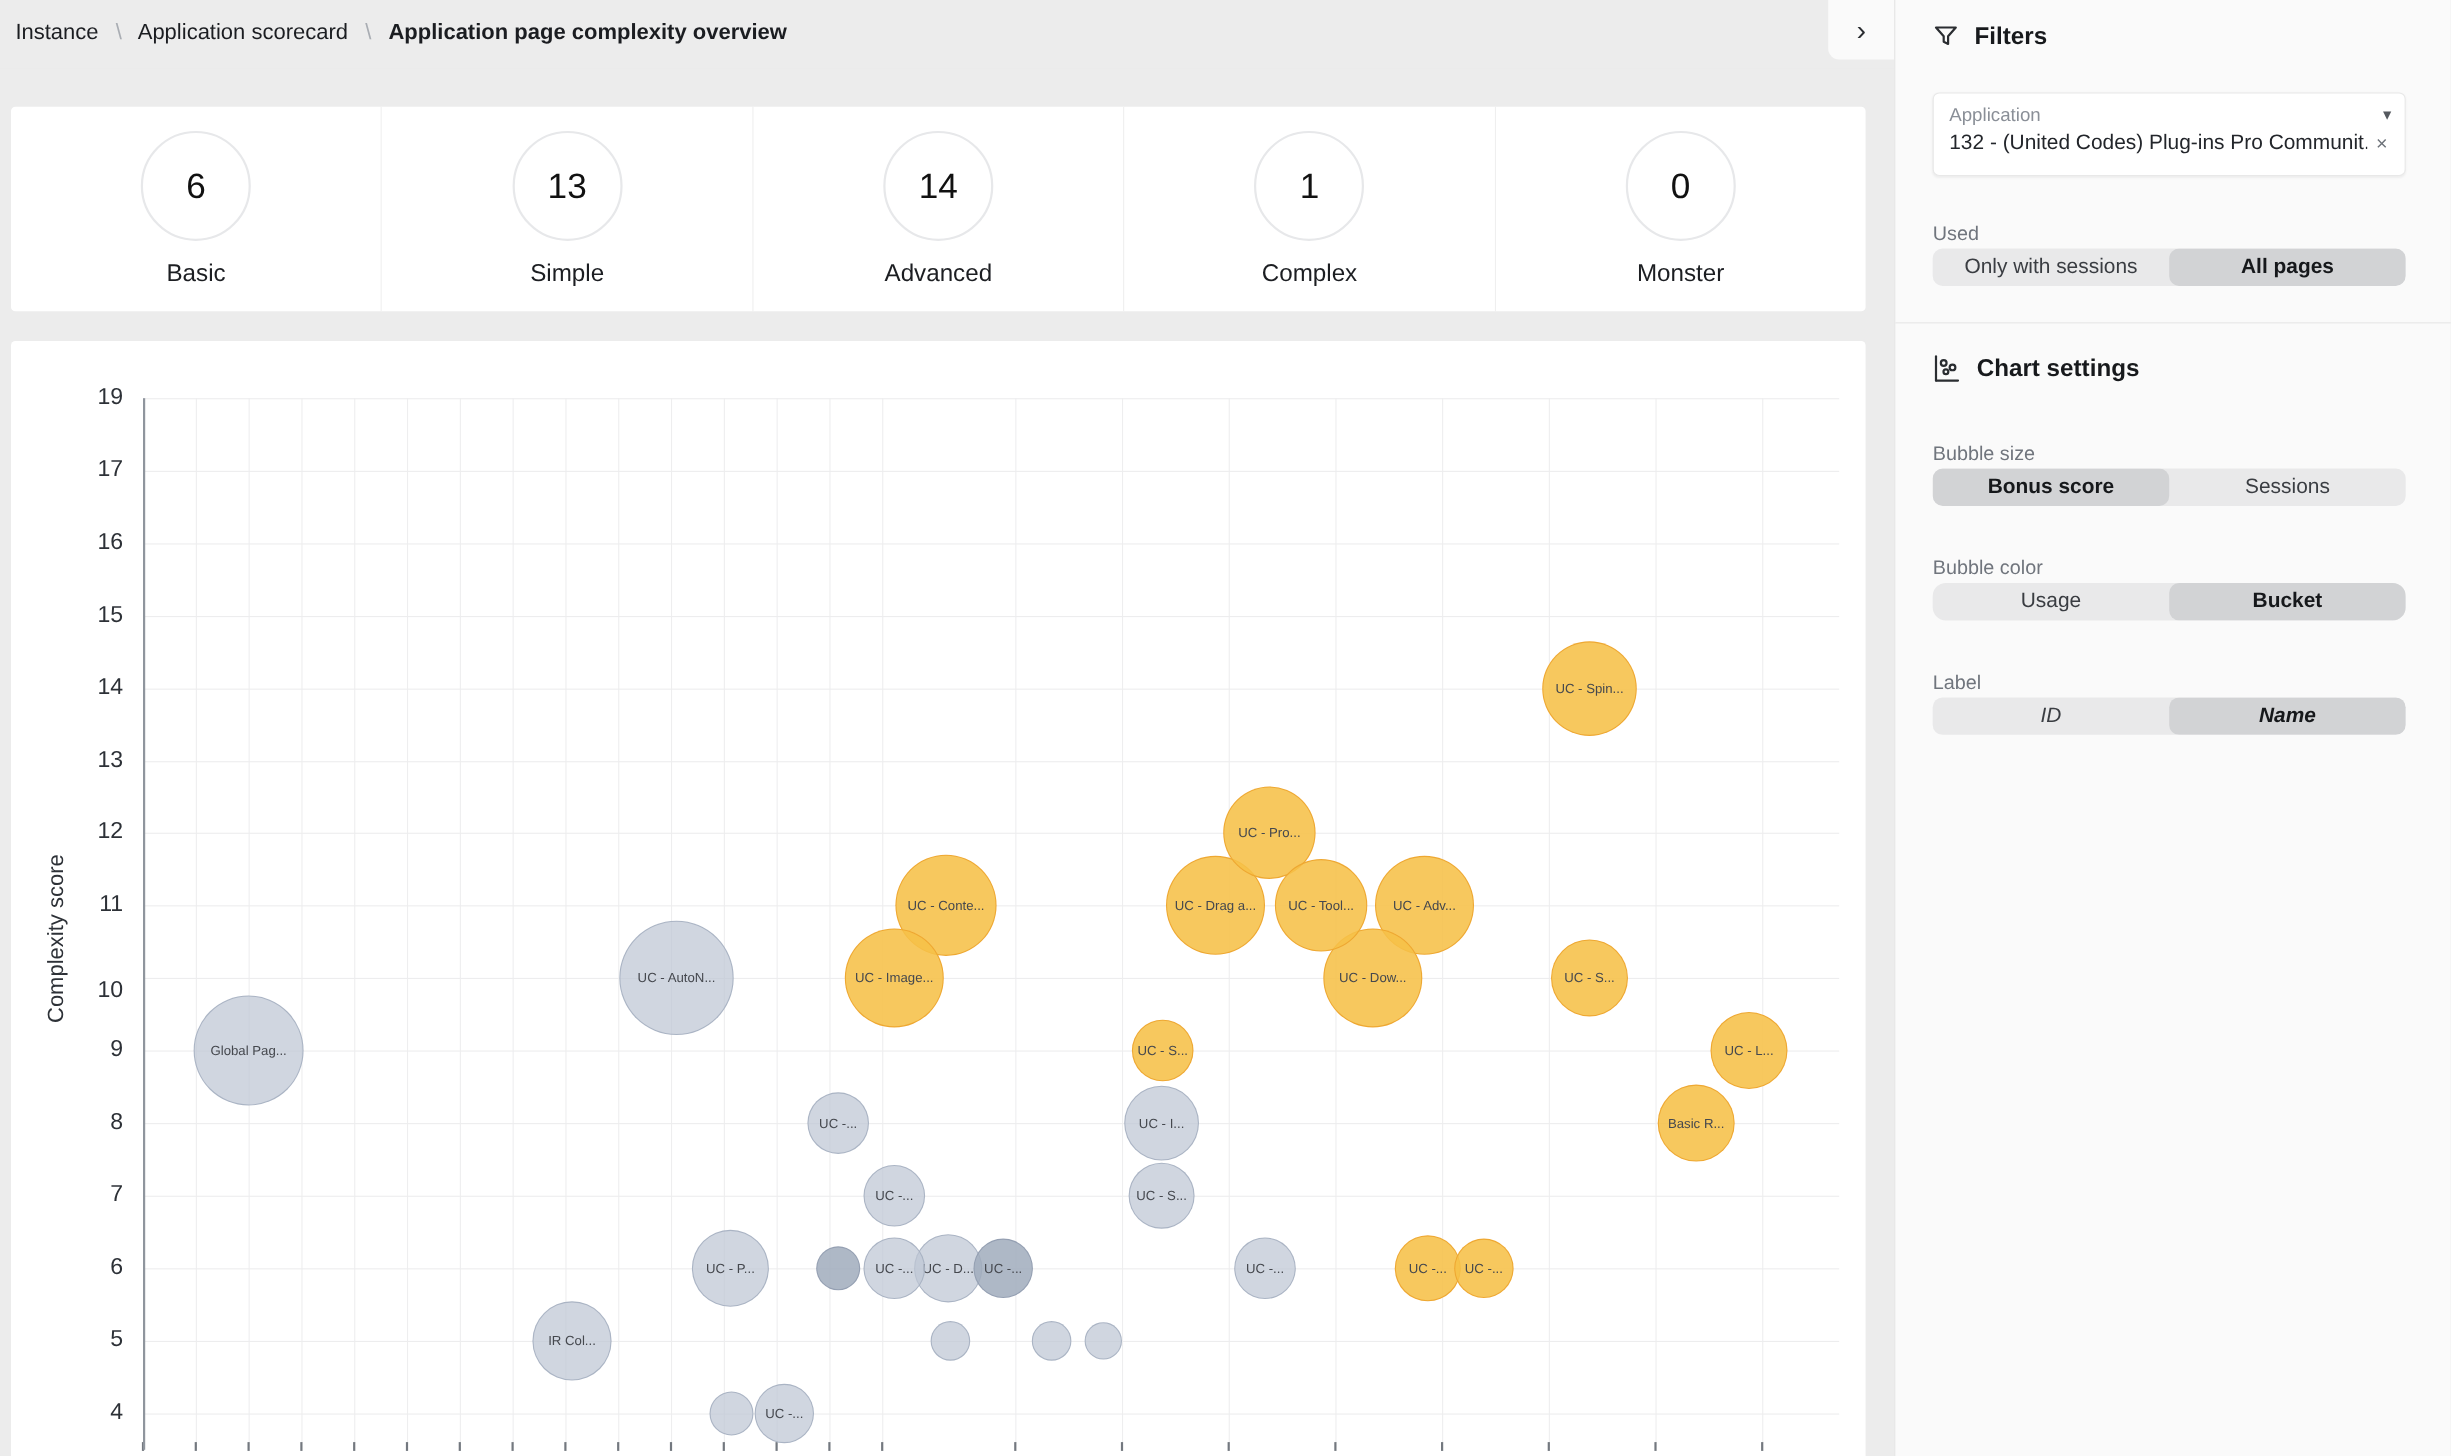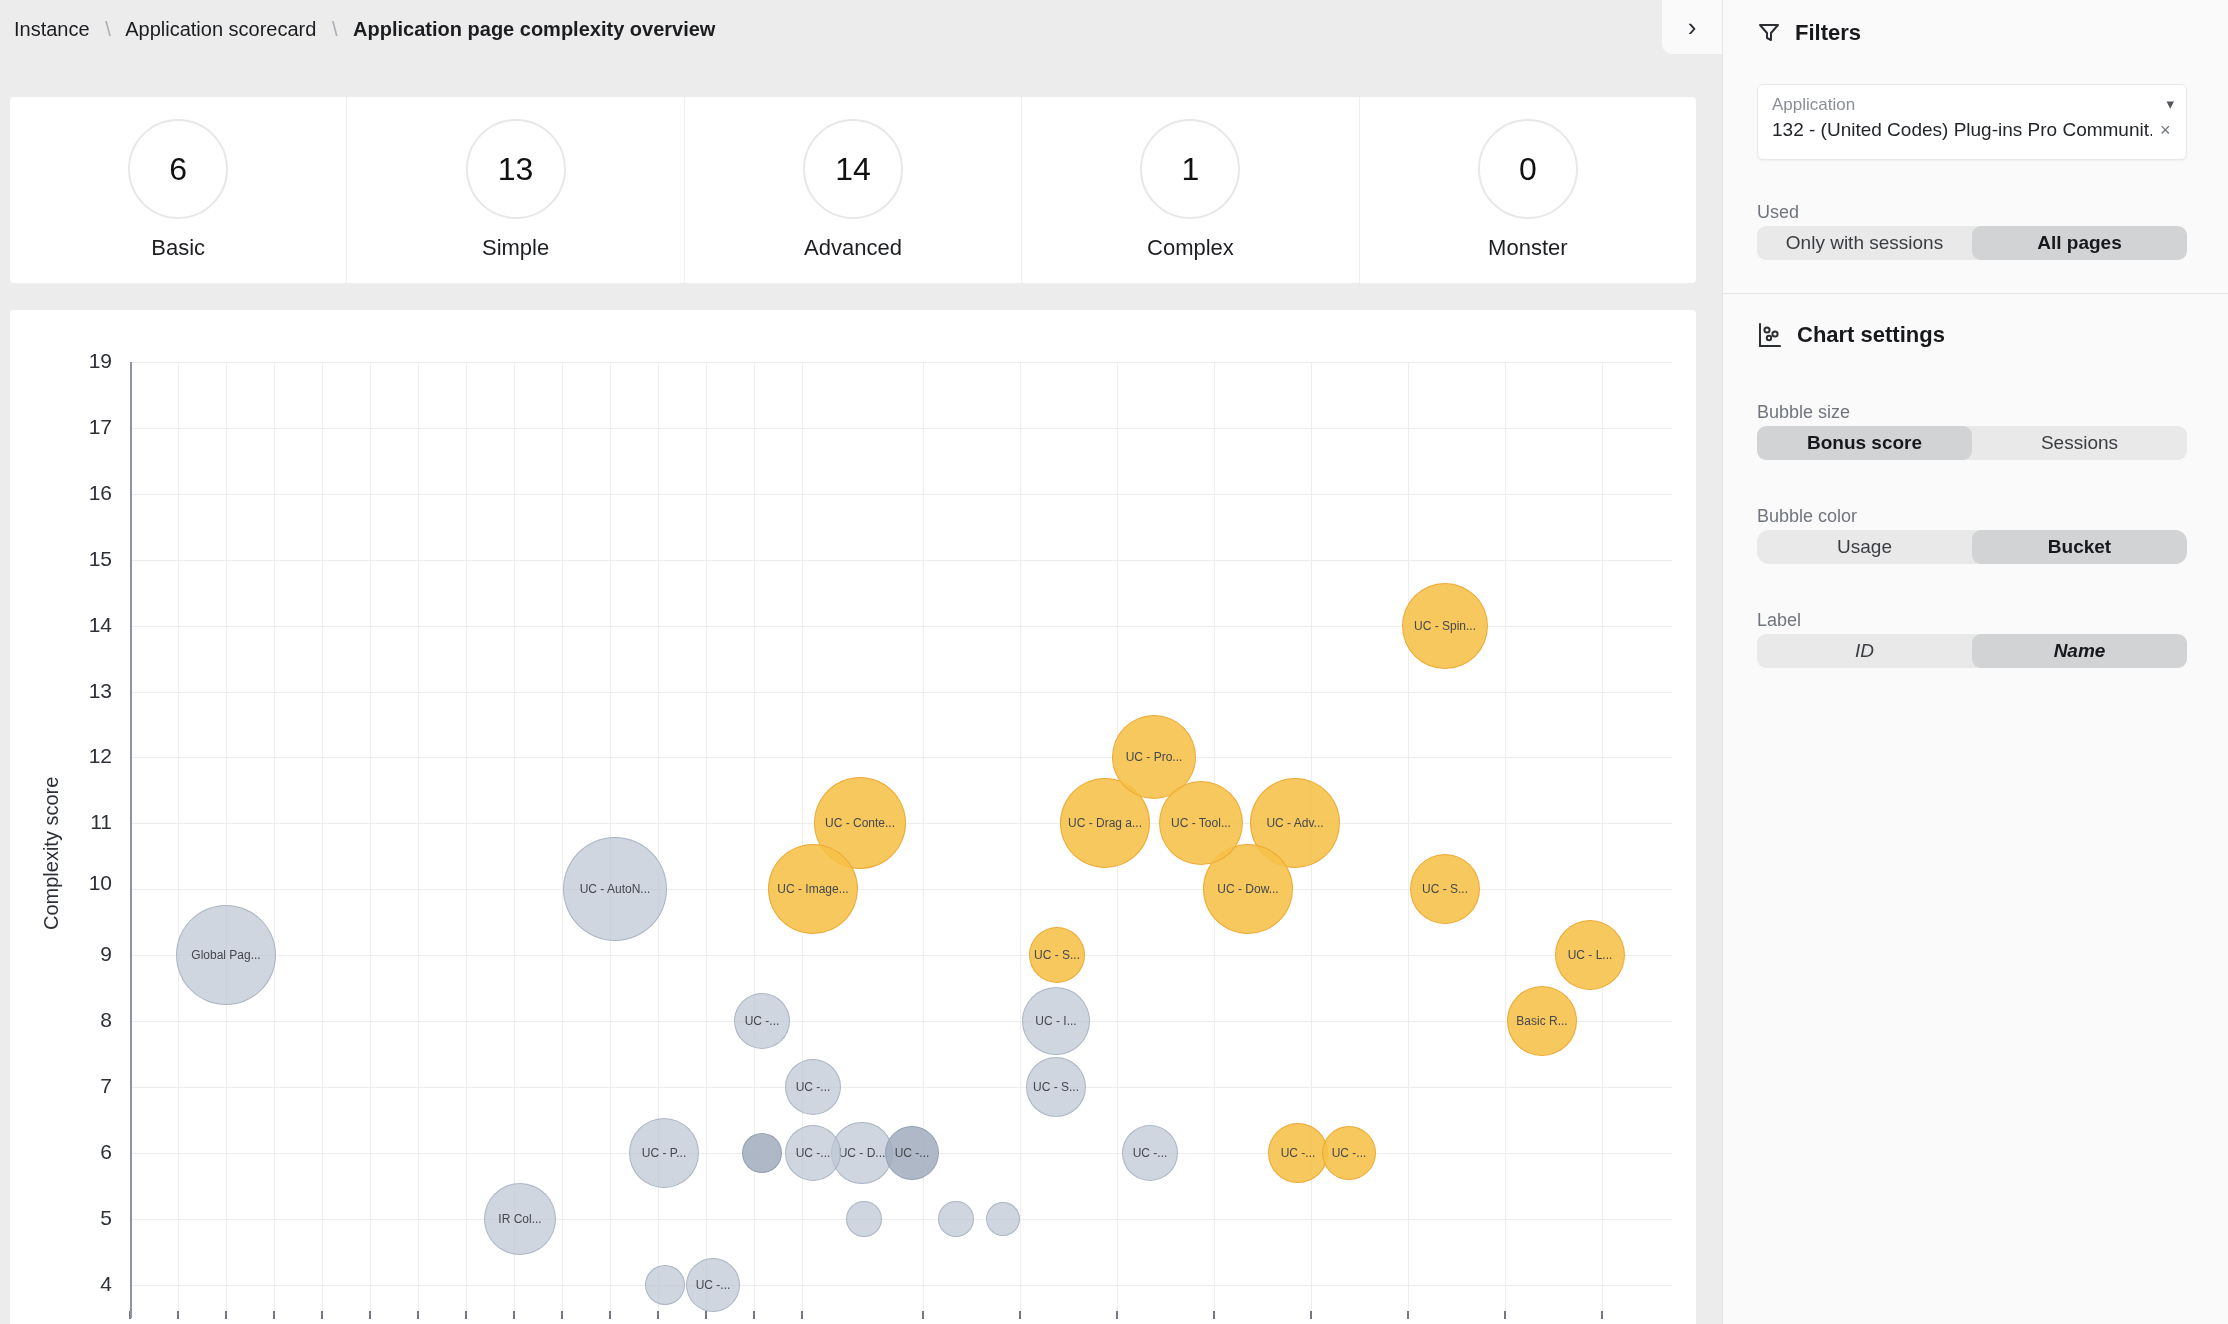--- a/index.html
+++ b/index.html
@@ -189,21 +189,21 @@
     <div class="ytick" style="top: 236.7px;">15</div>
     <div class="gridline-h" style="top: 315.6px;"></div>
     <div class="ytick" style="top: 302.6px;">14</div>
     <div class="gridline-h" style="top: 381.5px;"></div>
     <div class="ytick" style="top: 368.5px;">13</div>
     <div class="gridline-h" style="top: 447.4px;"></div>
     <div class="ytick" style="top: 434.4px;">12</div>
     <div class="gridline-h" style="top: 513.3px;"></div>
     <div class="ytick" style="top: 500.3px;">11</div>
     <div class="gridline-h" style="top: 579.2px;"></div>
-    <div class="ytick" style="top: 561px;">10</div>
+    <div class="ytick" style="top: 578px;">10</div>
     <div class="gridline-h" style="top: 645.1px;"></div>
     <div class="ytick" style="top: 632.1px;">9</div>
     <div class="gridline-h" style="top: 711px;"></div>
     <div class="ytick" style="top: 698px;">8</div>
     <div class="gridline-h" style="top: 776.9px;"></div>
     <div class="ytick" style="top: 763.9px;">7</div>
     <div class="gridline-h" style="top: 842.8px;"></div>
     <div class="ytick" style="top: 829.8px;">6</div>
     <div class="gridline-h" style="top: 908.7px;"></div>
     <div class="ytick" style="top: 895.7px;">5</div>

